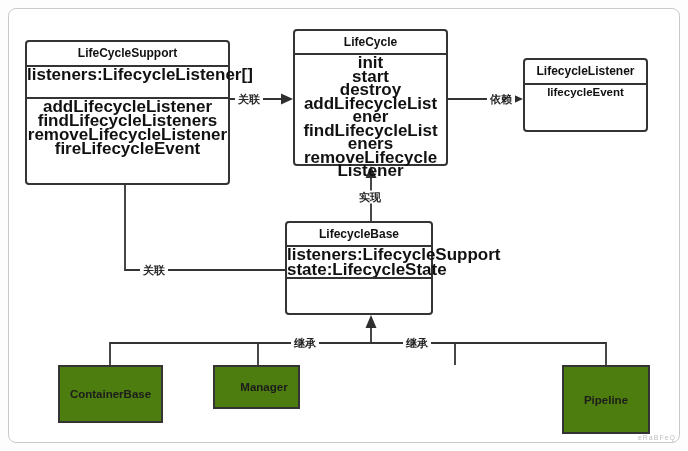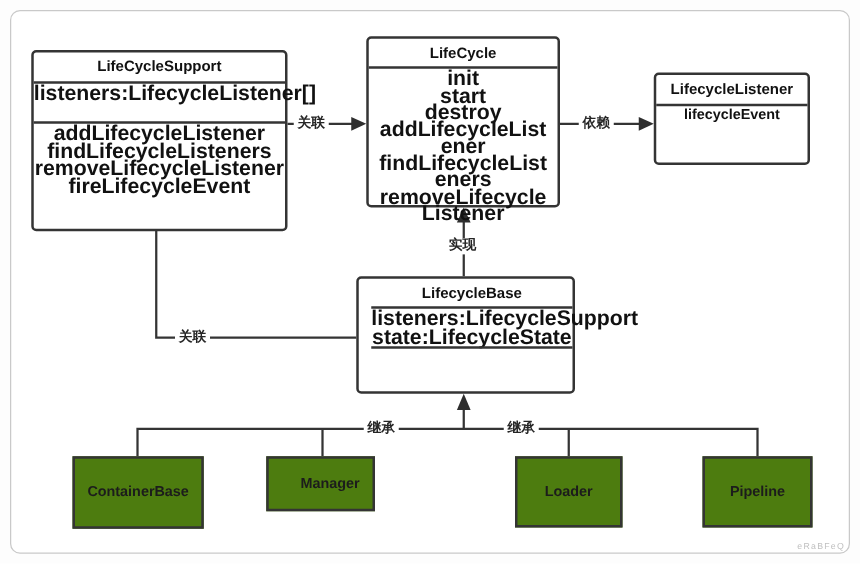--- a/index.html
+++ b/index.html
@@ -36,35 +36,35 @@
   #box-lifecycle .cls-title{line-height:22px;height:22px;}
   #box-lifecycle .methods{flex:1;padding:1px 6px 0 6px;}
   #box-lifecycle .methods .ln{line-height:13.5px;white-space:normal;word-break:break-all;}
 
   
   #box-listener{left:523px;top:58px;width:125px;height:74px;}
   #box-listener .methods{flex:1;display:flex;align-items:flex-start;justify-content:center;}
   #box-listener .ln{font-size:11.5px;}
 
   
-  #box-base{left:285px;top:221px;width:175px;height:94px;padding-left:10px;}
+  #box-base{left:285px;top:221px;width:148px;height:94px;}
   #box-base .cls-title{line-height:22px;height:22px;}
   #box-base .attrs{height:30px;flex:none;}
   #box-base .empty{flex:1;}
 
   
   .leaf{
     position:absolute;box-sizing:border-box;background:#4d7c0f;
     border:2px solid #343434;display:flex;align-items:center;justify-content:center;
     font-weight:700;font-size:11.5px;color:#1c1c1c;
   }
   #box-containerbase{left:58px;top:365px;width:105px;height:58px;}
   #box-manager{left:213px;top:365px;width:87px;height:44px;padding-left:15px;}
   #box-loader{left:412px;top:365px;width:86px;height:57px;}
-  #box-pipeline{left:562px;top:365px;width:88px;height:57px;}
+  #box-pipeline{left:562px;top:365px;width:88px;height:69px;}
 
   .rel-label{
     position:absolute;transform:translate(-50%,-50%);
     background:#ffffff;padding:0 3px;font-size:11px;font-weight:600;color:#262626;
     white-space:nowrap;line-height:13px;
   }
   .watermark{
     position:absolute;right:12px;bottom:10px;font-size:7px;color:#bfbfbf;
     letter-spacing:1px;filter:blur(0.4px);
   }
@@ -140,28 +140,25 @@
     </div>
     <div class="cls-sec empty"></div>
   </div>
 
   <div class="leaf" id="box-containerbase">
     <span>ContainerBase</span>
   </div>
   <div class="leaf" id="box-manager">
     <span>Manager</span>
   </div>
-  <div class="leaf" id="box-loader">
-    <span>Loader</span>
-  </div>
   <div class="leaf" id="box-pipeline">
     <span>Pipeline</span>
   </div>
 
   <span class="rel-label" style="left:249px;top:99px;">关联</span>
-  <span class="rel-label" style="left:477px;top:99px;">依赖</span>
+  <span class="rel-label" style="left:501px;top:99px;">依赖</span>
   <span class="rel-label" style="left:370px;top:197px;">实现</span>
   <span class="rel-label" style="left:154px;top:270px;">关联</span>
   <span class="rel-label" style="left:305px;top:343px;">继承</span>
   <span class="rel-label" style="left:417px;top:343px;">继承</span>
 
   <span class="watermark">eRaBFeQ</span>
 </div>
 
 </body></html>

